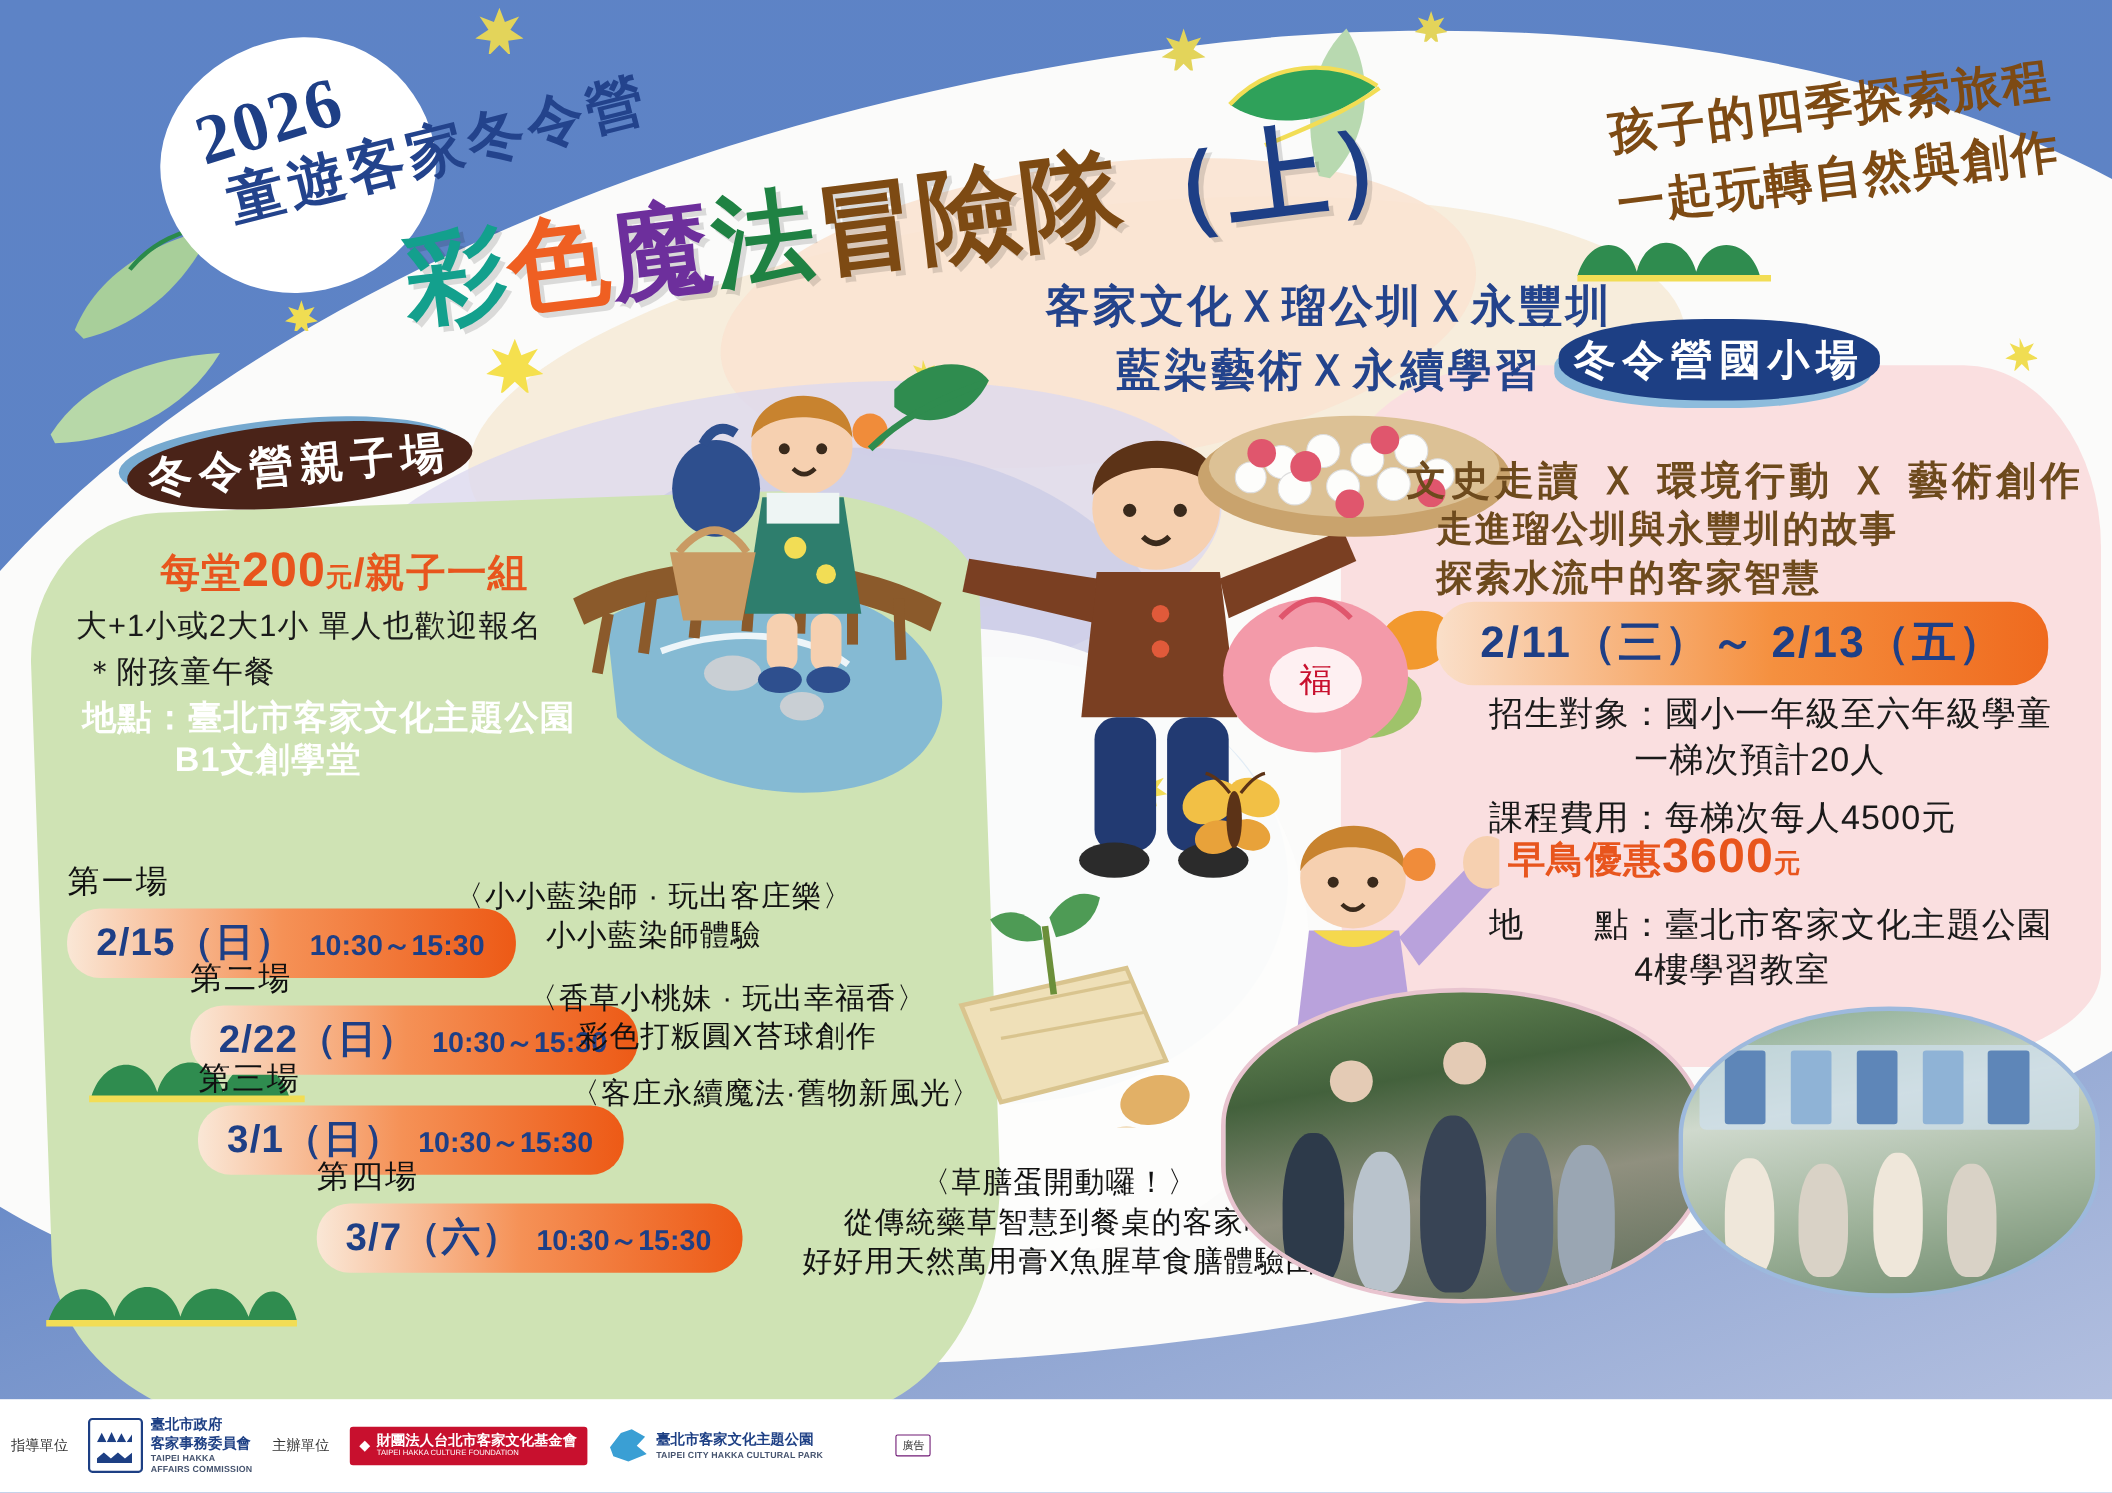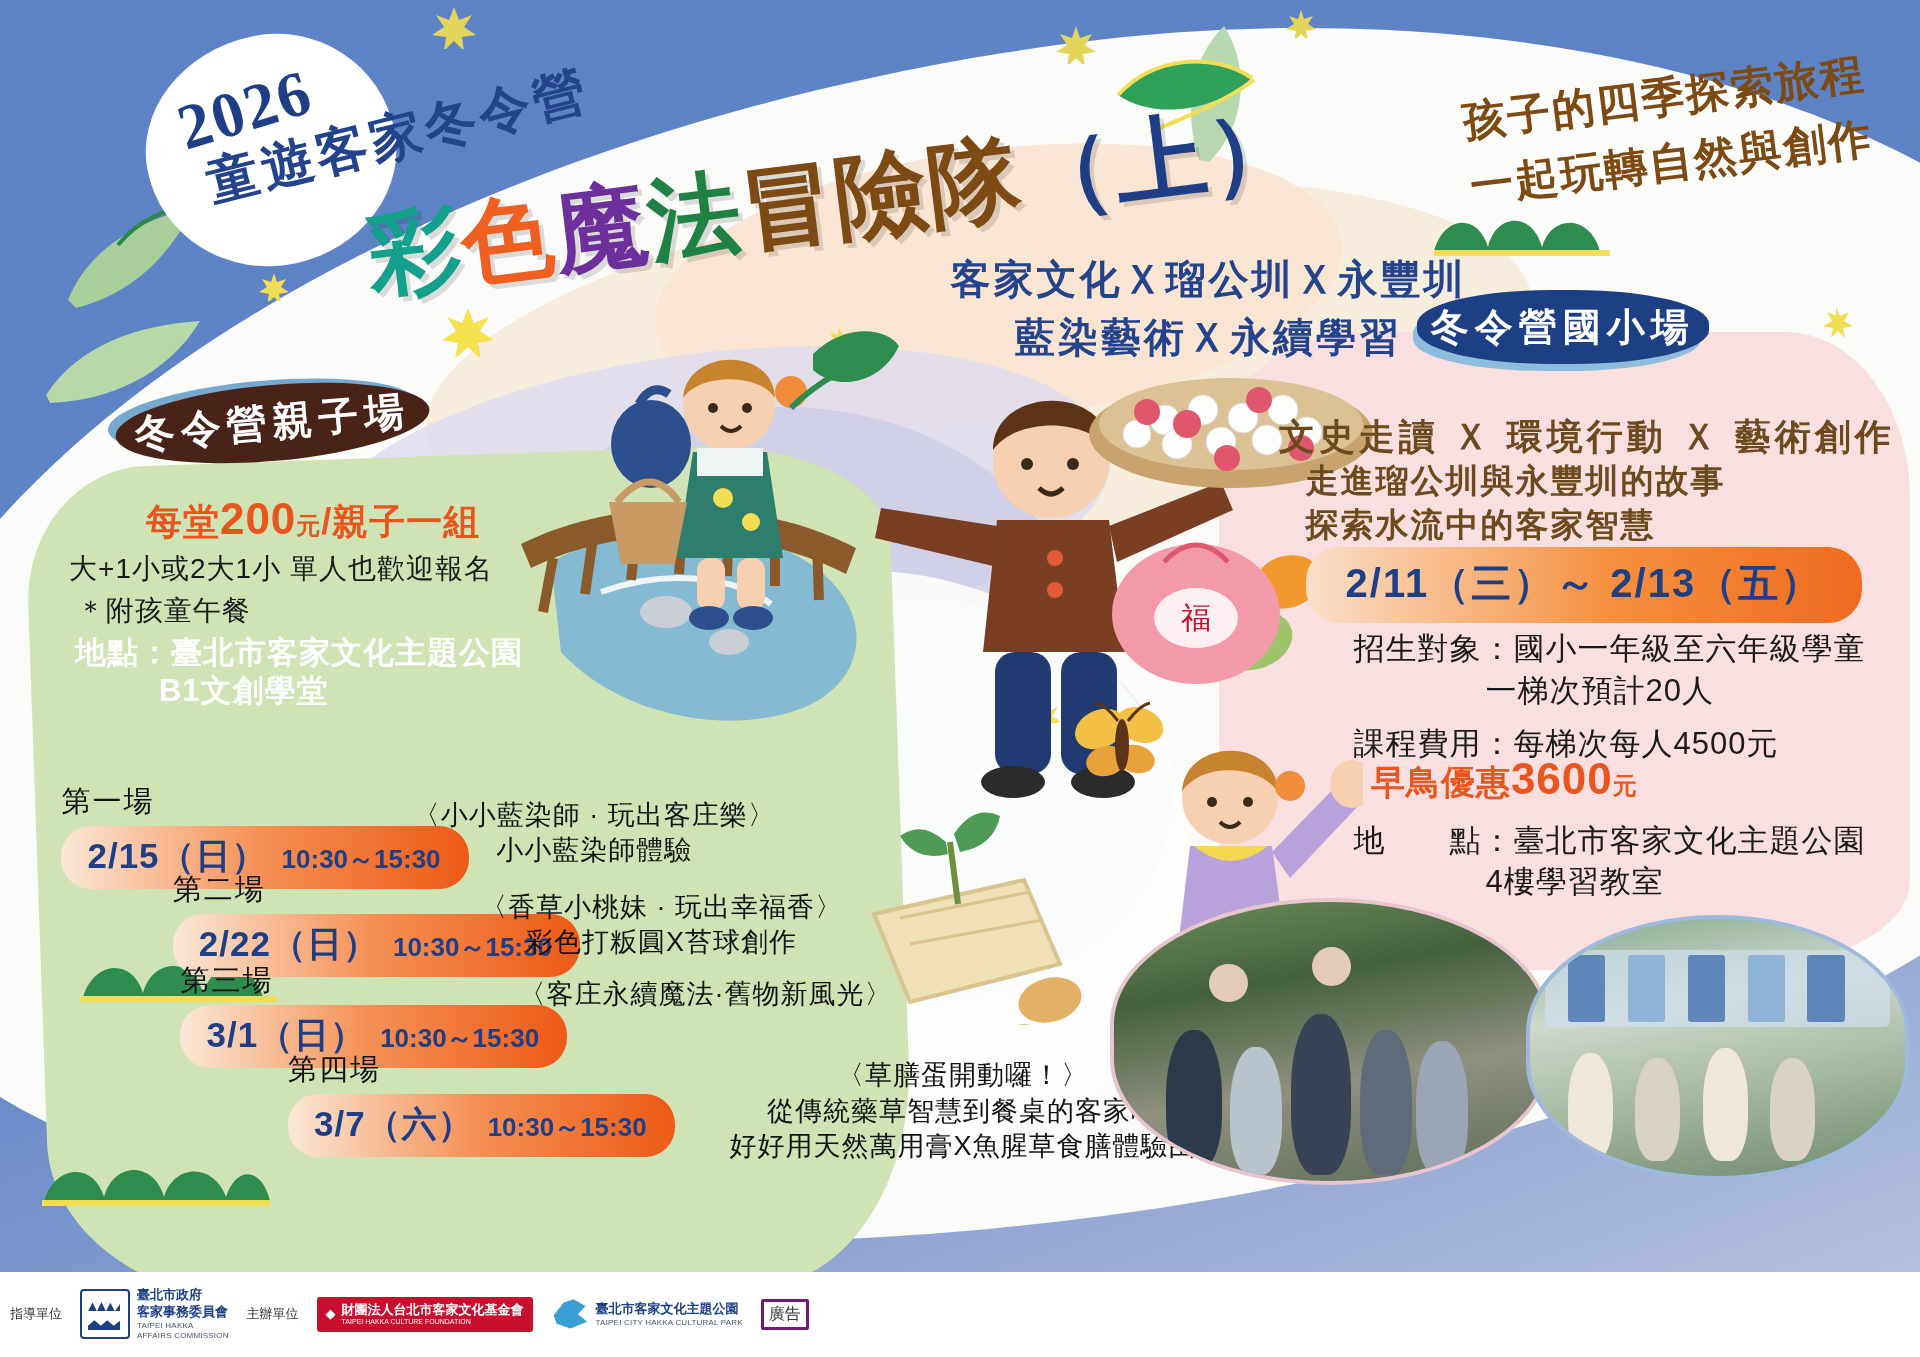--- a/index.html
+++ b/index.html
@@ -118,27 +118,27 @@
     display:flex;align-items:center;gap:18px;padding-left:10px;}
   .f-label{font-size:13px;color:#333;line-height:1.25;}
   .f-logo{display:flex;align-items:center;gap:7px;}
   .f-mark{width:46px;height:46px;border:2px solid #1d3f84;border-radius:4px;position:relative;
     background:#fff;}
   .f-mark::before{content:"";position:absolute;left:6px;top:8px;width:32px;height:12px;
     background:#1d3f84;clip-path:polygon(0 100%,14% 28%,28% 100%,42% 22%,56% 100%,70% 30%,84% 100%,100% 40%,100% 100%);}
   .f-mark::after{content:"";position:absolute;left:6px;bottom:7px;width:32px;height:11px;
     background:#1d3f84;clip-path:polygon(0 60%,20% 10%,40% 60%,60% 10%,80% 60%,100% 14%,100% 100%,0 100%);}
   .f-txt{font-size:13px;color:#1d3f84;line-height:1.3;font-weight:bold;}
-  .f-txt .en{font-size:8px;font-weight:normal;color:#45536e;letter-spacing:.2px;}
+  .f-txt .en{font-size:8px;font-weight:bold;color:#45536e;letter-spacing:.2px;}
   .f-red{background:#c8102e;color:#fff;padding:5px 9px;border-radius:3px;font-size:13px;
     font-weight:bold;line-height:1.25;display:flex;align-items:center;gap:6px;}
   .f-red .en{font-size:7px;font-weight:normal;display:block;}
   .f-bird{width:38px;height:34px;background:#3a9fd4;
     clip-path:polygon(8% 54%,34% 16%,60% 6%,92% 26%,72% 50%,96% 72%,52% 92%,16% 78%);}
-  .f-ad{border:3px solid #701a75;font-size:16px;padding:2px 5px;color:#333;border-radius:2px;}
+  .f-ad{border:1px solid #701a75;font-size:10px;padding:2px 5px;color:#333;border-radius:2px;margin-left:48px;}
 </style>
 </head>
 <body>
 
 <div id="poster">
 
   <div class="bg-blue"></div>
   <div class="bg-white-sweep"></div>
   <div class="bg-cream"></div>
   <div class="bg-peach"></div>

